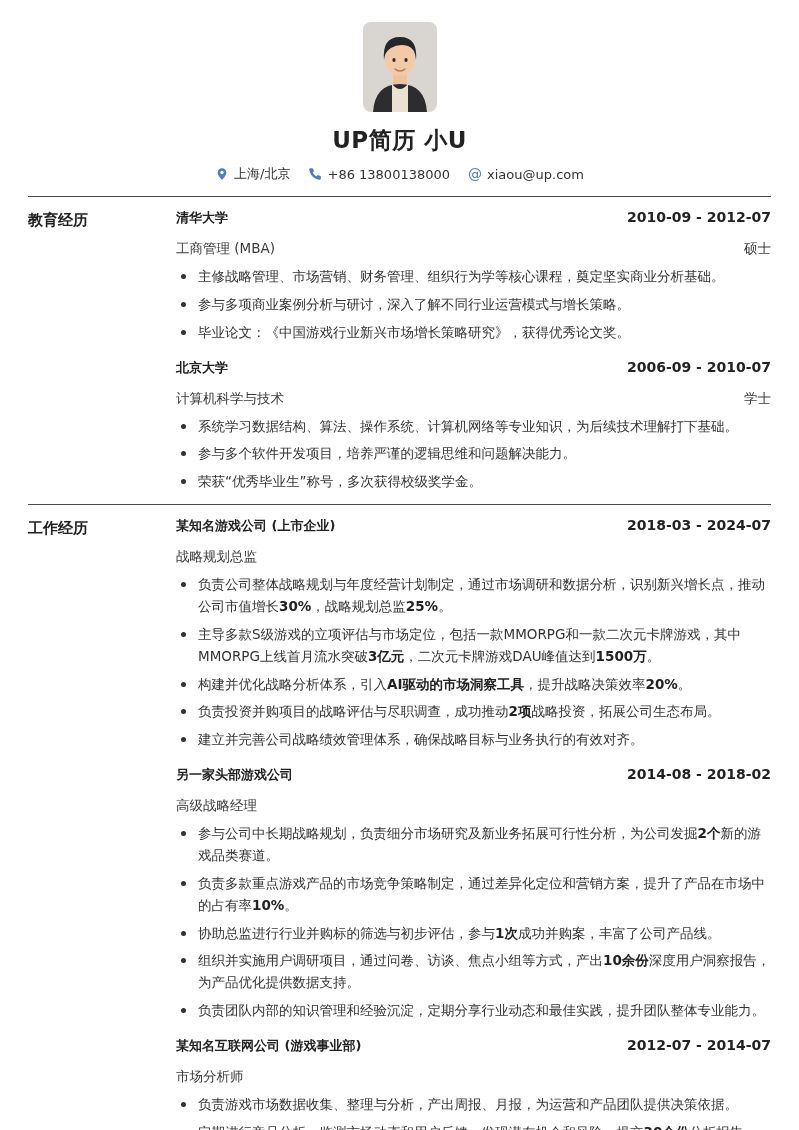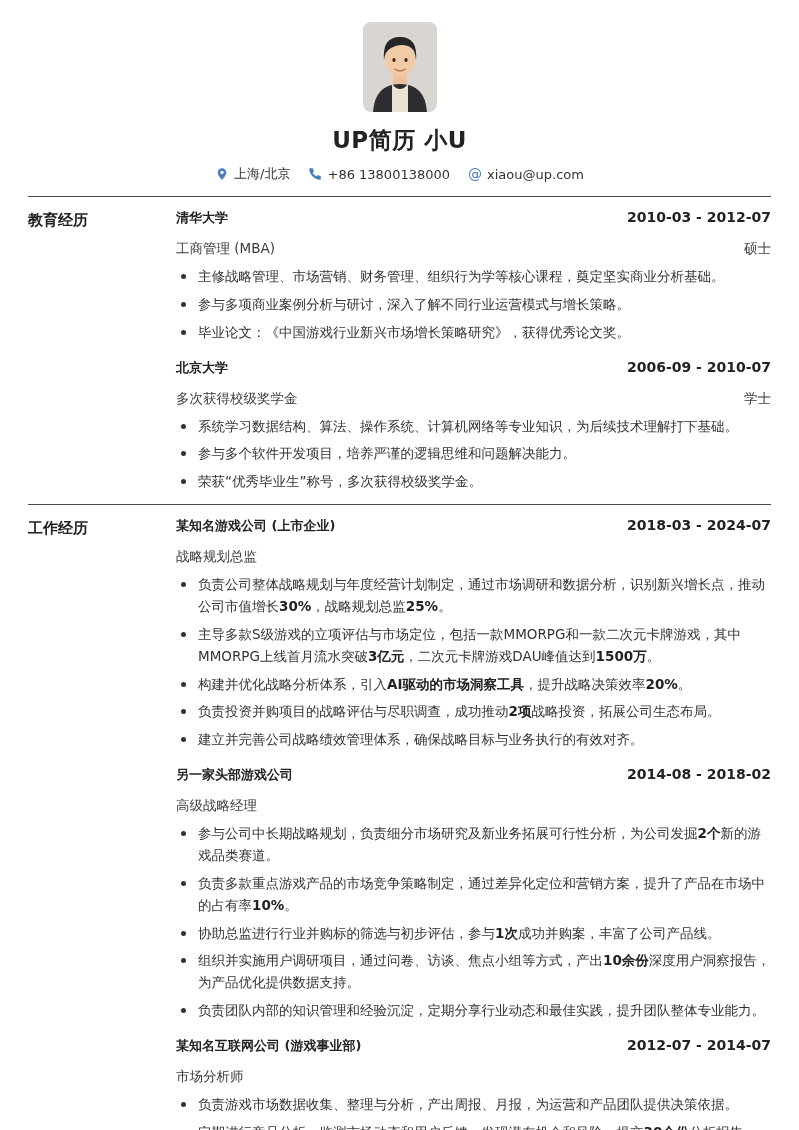--- a/index.html
+++ b/index.html
@@ -79,40 +79,40 @@
     </div>
   </div>
 
   <div class="sec">
     <div class="sec-label">教育经历</div>
     <div class="sec-body">
 
       <div class="entry">
         <div class="entry-head">
           <div class="entry-title">清华大学</div>
-          <div class="entry-date">2010-03 - 2012-07</div>
+          <div class="entry-date">2010-09 - 2012-07</div>
         </div>
         <div class="entry-sub">
           <div class="entry-subtitle">工商管理 (MBA)</div>
           <div class="entry-degree">硕士</div>
         </div>
         <ul class="bullets">
           <li><span>主修战略管理、市场营销、财务管理、组织行为学等核心课程，奠定坚实商业分析基础。</span></li>
           <li><span>参与多项商业案例分析与研讨，深入了解不同行业运营模式与增长策略。</span></li>
           <li><span>毕业论文：《中国游戏行业新兴市场增长策略研究》，获得优秀论文奖。</span></li>
         </ul>
       </div>
 
       <div class="entry">
         <div class="entry-head">
           <div class="entry-title">北京大学</div>
           <div class="entry-date">2006-09 - 2010-07</div>
         </div>
         <div class="entry-sub">
-          <div class="entry-subtitle">多次获得校级奖学金</div>
+          <div class="entry-subtitle">计算机科学与技术</div>
           <div class="entry-degree">学士</div>
         </div>
         <ul class="bullets">
           <li><span>系统学习数据结构、算法、操作系统、计算机网络等专业知识，为后续技术理解打下基础。</span></li>
           <li><span>参与多个软件开发项目，培养严谨的逻辑思维和问题解决能力。</span></li>
           <li><span>荣获“优秀毕业生”称号，多次获得校级奖学金。</span></li>
         </ul>
       </div>
 
     </div>

